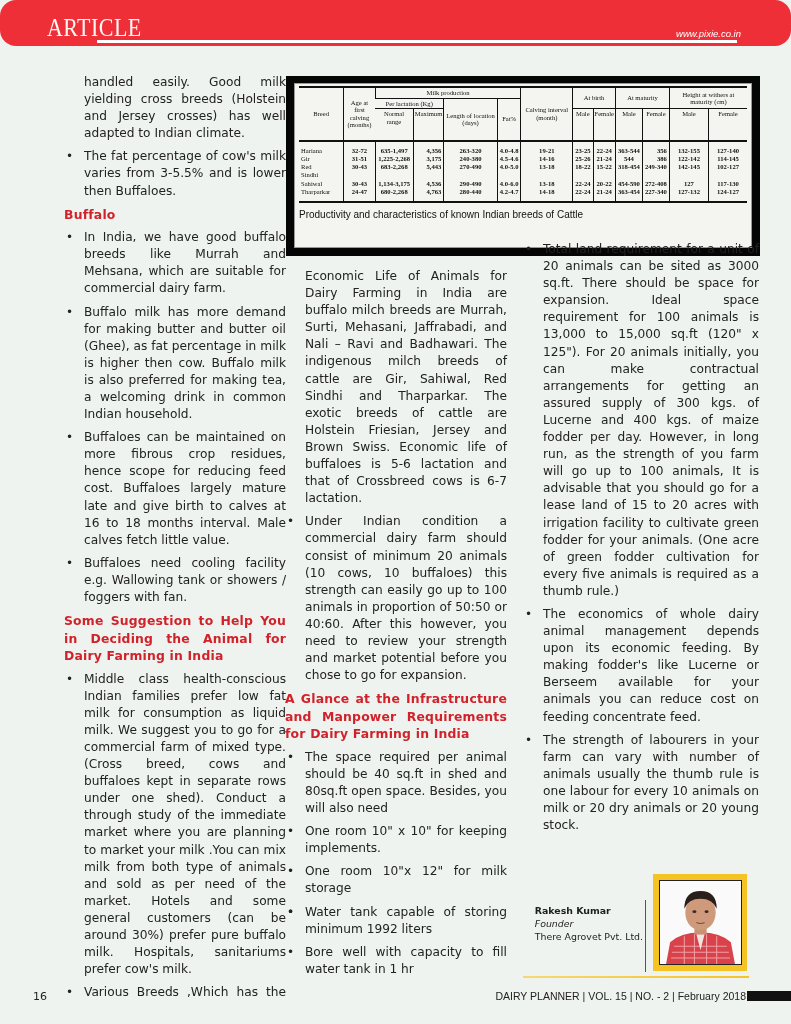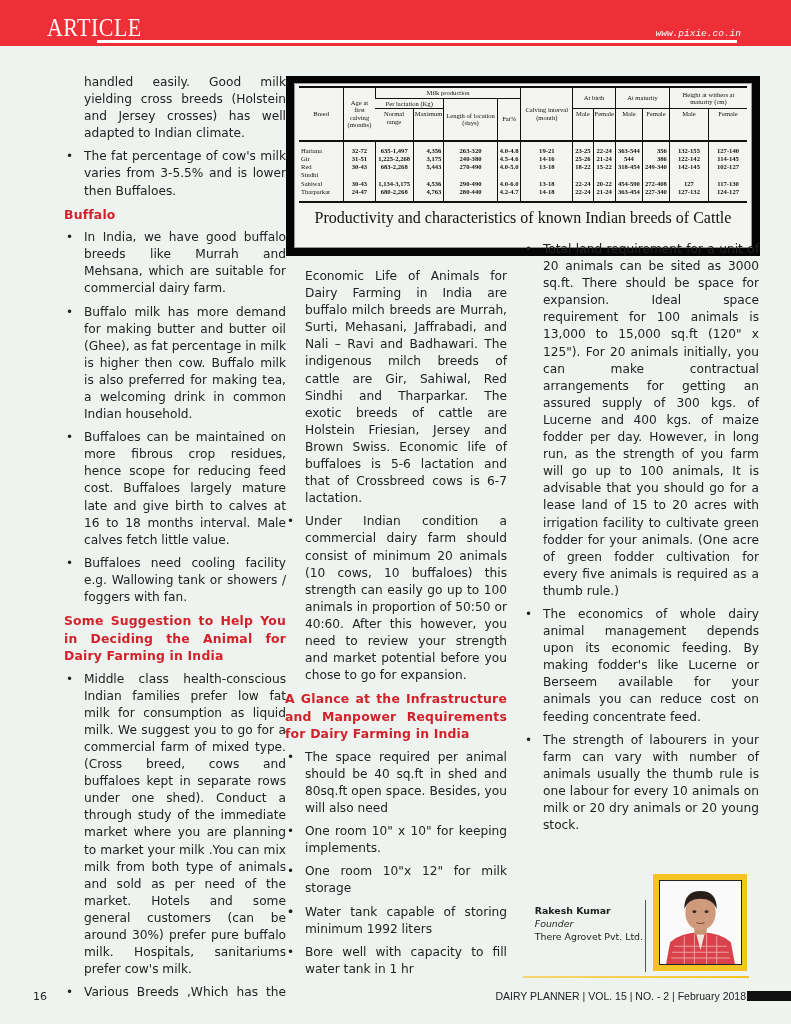--- a/index.html
+++ b/index.html
@@ -6,20 +6,21 @@
   html, body { width: 791px; height: 1024px; overflow: hidden; }
   body {
     background: #eff3ef;
     font-family: "DejaVu Sans", "Liberation Sans", sans-serif;
     color: #1e1e1e;
     position: relative;
   }
   .header {
     position: absolute; left: 0; top: 0; width: 791px; height: 46px;
     background: #ee2f38;
+    border-radius: 16px;
   }
   .header-title {
     position: absolute; left: 47px; top: 14px;
     font-family: "Liberation Serif", "DejaVu Serif", serif;
     font-size: 25px; letter-spacing: 0.5px; color: #fff7f4;
     transform: scaleX(0.88); transform-origin: left center;
     line-height: 28px;
   }
   .header-rule {
     position: absolute; left: 97px; top: 40px; width: 395px; height: 3px;
@@ -68,22 +69,22 @@
   table.cattle thead { border-top: 2px solid #111; border-bottom: 2px solid #111; }
   table.cattle td {
     border-left: 1px solid #111; padding: 0 2px; text-align: center;
     height: 8.4px; white-space: nowrap; font-weight: bold;
   }
   table.cattle td:first-child { border-left: none; text-align: left; font-weight: normal; }
   table.cattle tbody tr:first-child td { padding-top: 5px; }
   table.cattle tbody tr:last-child td { padding-bottom: 6px; }
   table.cattle tbody { border-bottom: 2px solid #111; }
   .table-caption {
-    font-family: Liberation Serif, serif;
-    font-size: 16px; text-align: center; margin-top: 6px; color: #111;
+    font-family: Liberation Sans, sans-serif;
+    font-size: 10px; text-align: left; margin-top: 6px; color: #111;
   }
 
   .author {
     position: absolute; left: 523px; top: 878px; width: 250px; height: 100px;
   }
   .author-text {
     position: absolute; right: 130px; top: 26px; font-size: 9.4px; line-height: 13px;
   }
   .author-name { font-weight: bold; }
   .author-role { font-style: italic; }
@@ -111,21 +112,21 @@
   .footer-bar {
     position: absolute; right: 0; top: 991px; width: 44px; height: 10px; background: #111;
   }
 </style>
 </head>
 <body>
 
 <div class="header">
   <div class="header-title">ARTICLE</div>
   <div class="header-rule" style="left:97px;width:640px;"></div>
-  <div class="header-url" style="right:50px;font-family:Liberation Mono, monospace;">www.pixie.co.in</div>
+  <div class="header-url" style="right:50px;">www.pixie.co.in</div>
 </div>
 
 <div class="table-box">
   <div class="table-inner">
     <table class="cattle">
       <thead>
         <tr>
           <th rowspan="3" style="width:10%">Breed</th>
           <th rowspan="3" style="width:7%">Age at first calving (months)</th>
           <th colspan="4">Milk production</th>

